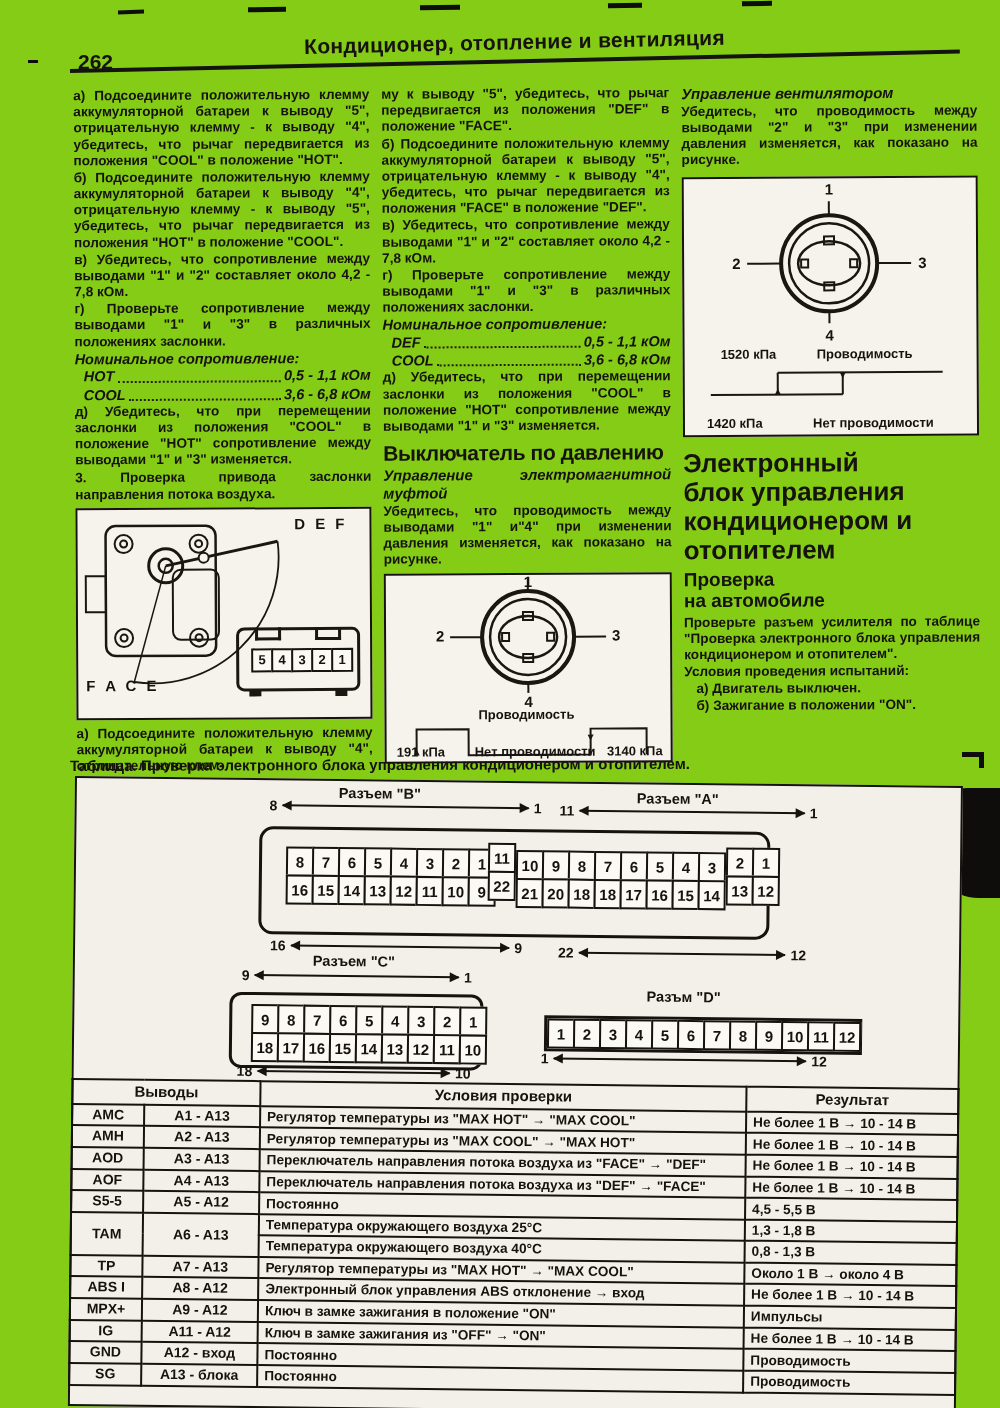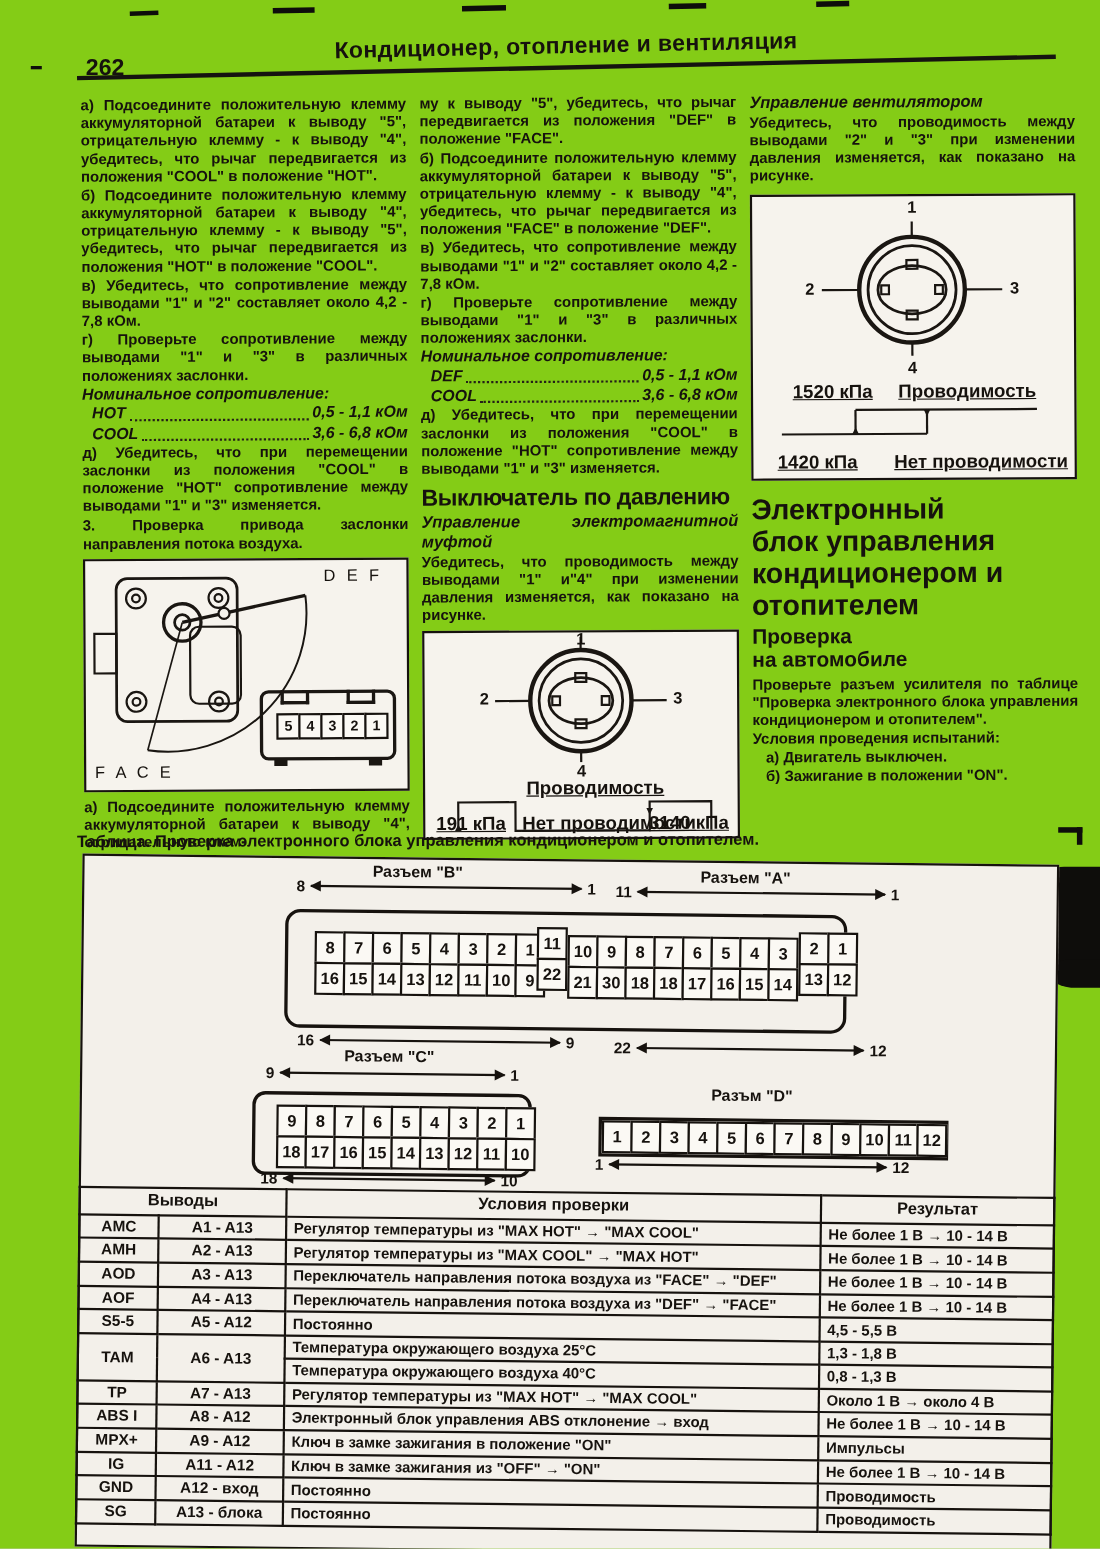--- a/index.html
+++ b/index.html
@@ -17,23 +17,23 @@
   .col{width:296px;flex:0 0 auto;}
   .col p{margin:0 0 1px 0;font-size:13.6px;line-height:1.19;font-weight:bold;text-align:justify;}
   .it{font-style:italic;font-weight:bold;font-size:14.5px;line-height:1.15;margin:0;}
   .spec{display:flex;align-items:flex-end;font-style:italic;font-weight:bold;font-size:14.5px;line-height:1.25;}
   .spec .sname{padding-left:9px;}
   .spec .dots{flex:1;border-bottom:2px dotted #242018;margin:0 3px 3px 3px;}
   .h2{font-size:21px;font-weight:bold;margin:7px 0 1px 0;white-space:nowrap;letter-spacing:-0.4px;}
   .h1{font-size:26px;font-weight:bold;line-height:1.12;margin:12px 0 4px 0;}
   .h3{font-size:19px;font-weight:bold;line-height:1.12;margin:2px 0 3px 0;}
   .dbox{position:relative;border:2px solid #16120e;background:#f6f3ed;}
-  .dlabel{position:absolute;font-weight:normal;font-size:15px;}
+  .dlabel{position:absolute;font-weight:bold;font-size:15px;}
   .pin-num{position:absolute;font-weight:bold;font-size:15px;}
-  .wave-cap{position:absolute;font-weight:bold;font-size:17px;white-space:nowrap;text-decoration:underline;}
+  .wave-cap{position:absolute;font-weight:bold;font-size:13px;white-space:nowrap;}
   
   .pin-row{display:flex;}
   .pin-row + .pin-row{margin-top:-2px;}
   .pin-cell{width:24px;height:26px;border:2px solid #16120e;background:#fbf9f4;margin-right:-2px;
             display:flex;align-items:center;justify-content:center;font-weight:bold;font-size:15px;flex:0 0 auto;}
   .mini .pin-cell{width:18px;height:20px;font-size:13px;}
   
   .darrow{position:absolute;display:flex;align-items:center;}
   .darrow .n{font-weight:bold;font-size:14px;padding:0 5px;line-height:1;}
   .darrow .ln{height:2px;background:#16120e;flex:1;position:relative;}
@@ -121,21 +121,21 @@
           <rect x="8" y="66" width="20" height="36" stroke-width="2"></rect>
           <rect x="95" y="60" width="46" height="70" rx="8" stroke-width="2"></rect>
           <circle cx="88" cy="56" r="17" stroke-width="3"></circle>
           <circle cx="88" cy="56" r="7" stroke-width="2.5"></circle>
           <line x1="88" y1="56" x2="200" y2="32" stroke-width="3"></line>
           <circle cx="126" cy="48" r="5" stroke-width="2" fill="#f6f3ed"></circle>
           <path d="M200,32 A126,126 0 0 1 56,172" stroke-width="1.8"></path>
           <line x1="88" y1="56" x2="56" y2="172" stroke-width="1.5"></line>
         </svg>
         <span class="dlabel" style="right:22px;top:6px;letter-spacing:3px;">D E F</span>
-        <span class="dlabel" style="left:8px;bottom:7px;letter-spacing:3px;">F A C E</span>
+        <span class="dlabel" style="left:8px;bottom:24px;letter-spacing:3px;">F A C E</span>
 
         <div style="position:absolute;right:10px;bottom:26px;width:118px;height:58px;border:3px solid #1a1612;border-radius:8px;">
           <div style="position:absolute;left:16px;top:-3px;width:20px;height:10px;border:3px solid #1a1612;border-top:none;"></div>
           <div style="position:absolute;right:16px;top:-3px;width:20px;height:10px;border:3px solid #1a1612;border-top:none;"></div>
           <div class="mini" style="position:absolute;left:12px;top:18px;display:flex;">
               <div class="pin-cell">5</div>
               <div class="pin-cell">4</div>
               <div class="pin-cell">3</div>
               <div class="pin-cell">2</div>
               <div class="pin-cell">1</div>
@@ -312,21 +312,21 @@
               <div class="pin-cell">9</div>
               <div class="pin-cell">8</div>
               <div class="pin-cell">7</div>
               <div class="pin-cell">6</div>
               <div class="pin-cell">5</div>
               <div class="pin-cell">4</div>
               <div class="pin-cell">3</div>
             </div>
             <div class="pin-row">
               <div class="pin-cell">21</div>
-              <div class="pin-cell">30</div>
+              <div class="pin-cell">20</div>
               <div class="pin-cell">18</div>
               <div class="pin-cell">18</div>
               <div class="pin-cell">17</div>
               <div class="pin-cell">16</div>
               <div class="pin-cell">15</div>
               <div class="pin-cell">14</div>
             </div>
           </div>
         <div class="connA-right">
             <div class="pin-row">

